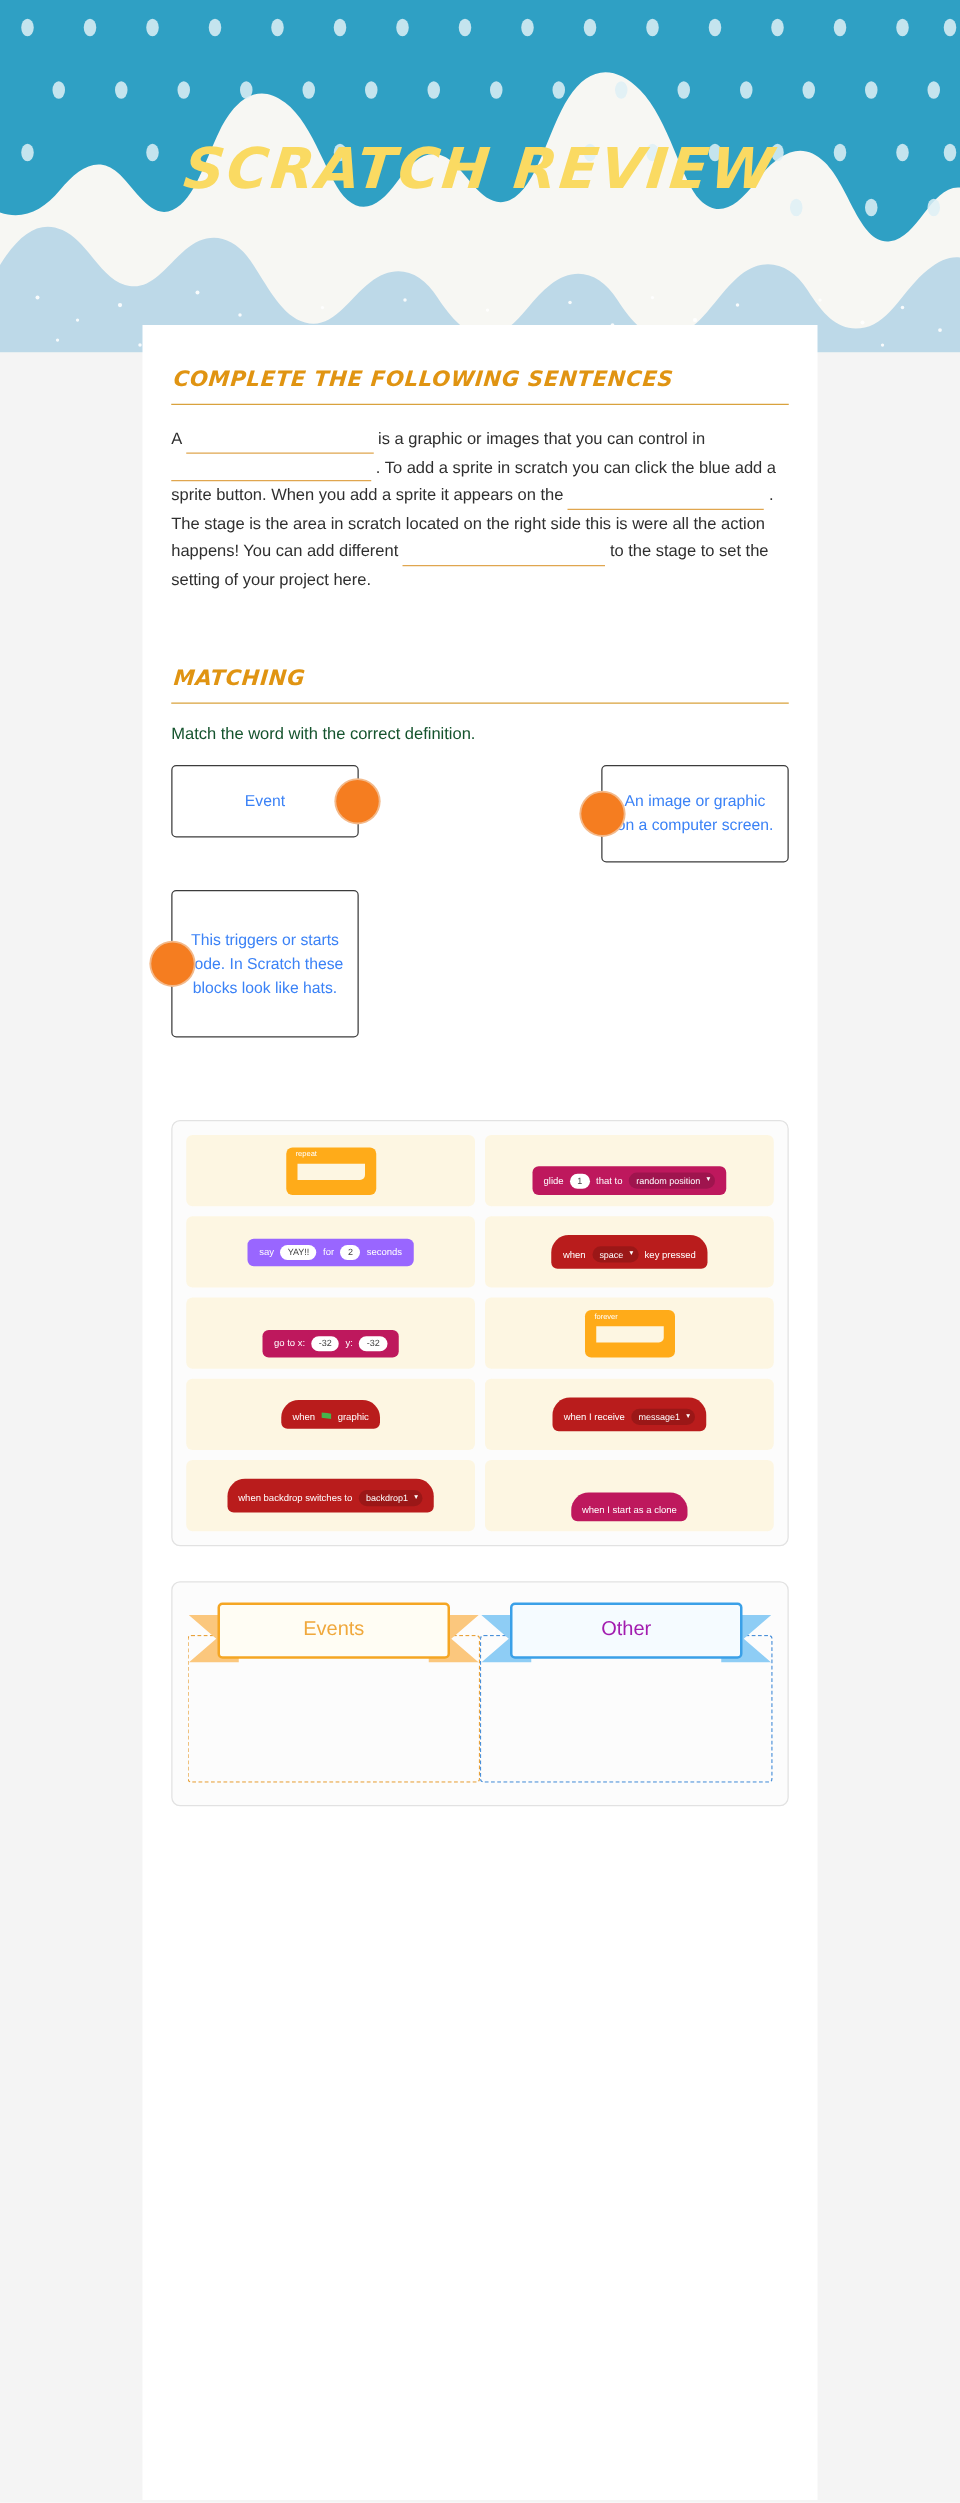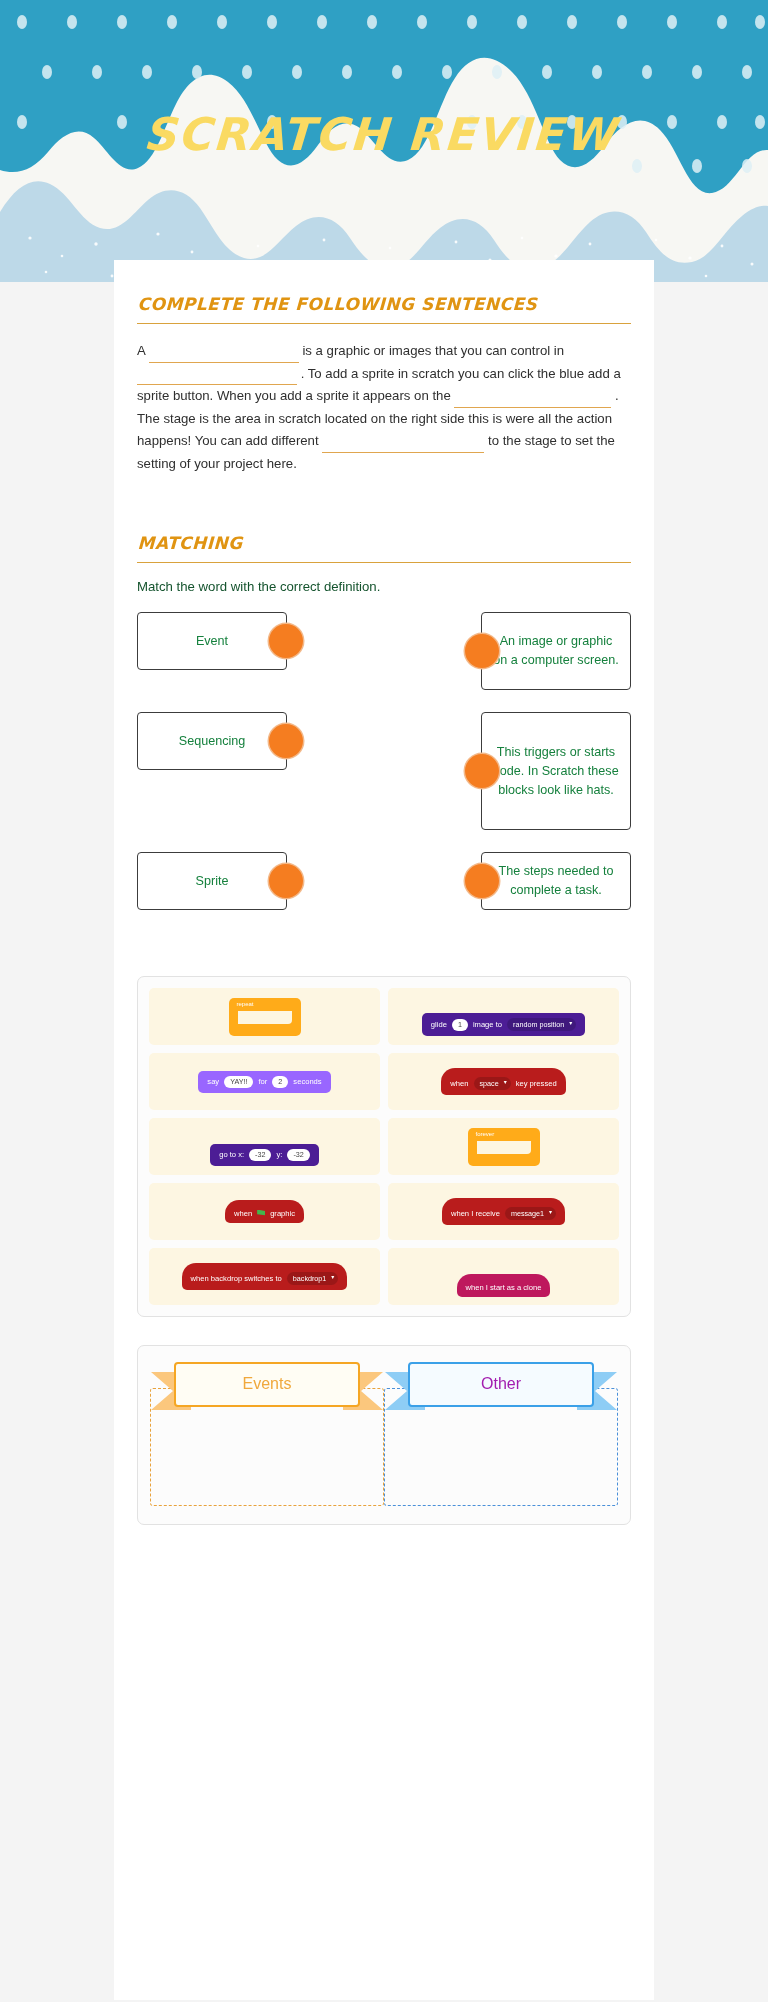--- a/index.html
+++ b/index.html
@@ -118,21 +118,21 @@
     position: relative;
     border: 1px solid #3c3c3c;
     border-radius: 4px;
     background: #fff;
     display: flex;
     align-items: center;
     justify-content: center;
     text-align: center;
     font-size: 12.6px;
     line-height: 19px;
-    color: #15803d;
+    color: #3b82f6;
     padding: 6px 10px;
   }
   .mbox.left  { width: 150px; }
   .mbox.right { width: 150px; }
 
   .dot {
     position: absolute;
     width: 34px;
     height: 34px;
     border-radius: 50%;
@@ -173,21 +173,21 @@
     align-items: center;
     gap: 5px;
     border-radius: 5px;
     padding: 5px 9px;
     font-size: 7.6px;
     color: #fff;
     font-family: "Liberation Sans", sans-serif;
     white-space: nowrap;
     position: relative;
   }
-  .sb.motion  { background: #4c1d95; margin-top: 16px; }
+  .sb.motion  { background: #be185d; margin-top: 16px; }
   .sb.looks   { background: #9966ff; text-align: center; }
   .sb.events  { background: #b91c1c; }
   .sb.control { background: #be185d; margin-top: 18px; }
   .sb-oval {
     background: #fff;
     border-radius: 9px;
     padding: 1.5px 6px;
     font-size: 7.2px;
     color: #444;
     display: inline-block;
@@ -435,59 +435,45 @@
               <span>Event</span>
               <span class="dot on-right"></span>
             </div>
             <div class="mbox right" style="height:78px;">
               <span>An image or graphic on a computer screen.</span>
               <span class="dot on-left"></span>
             </div>
           </div>
 
           <div class="match-row" style="margin-top:16px;">
-            <div class="mbox left" style="height:58px;">
-              <span>Sequencing</span>
-              <span class="dot on-right"></span>
-            </div>
             <div class="mbox right" style="height:118px;">
               <span>This triggers or starts code. In Scratch these blocks look like hats.</span>
               <span class="dot on-left"></span>
             </div>
           </div>
 
-          <div class="match-row" style="margin-top:16px;">
-            <div class="mbox left" style="height:58px;">
-              <span>Sprite</span>
-              <span class="dot on-right"></span>
-            </div>
-            <div class="mbox right" style="height:58px;">
-              <span>The steps needed to complete a task.</span>
-              <span class="dot on-left"></span>
-            </div>
-          </div>
 
         </div>
       </div>
     </div>
 
     <div class="blocks-card">
       <div class="blocks-grid">
 
         <div class="block-cell">
           <div class="c-block">
             <span class="c-label">repeat</span>
           </div>
         </div>
 
         <div class="block-cell">
           <div class="sb motion">
             <span>glide</span>
             <span class="sb-oval">1</span>
-            <span>image to</span>
+            <span>that to</span>
             <span class="sb-pill">random position</span>
           </div>
         </div>
 
         <div class="block-cell">
           <div class="sb looks">
             <span>say</span>
             <span class="sb-oval">YAY!!</span>
             <span>for</span>
             <span class="sb-oval">2</span>

